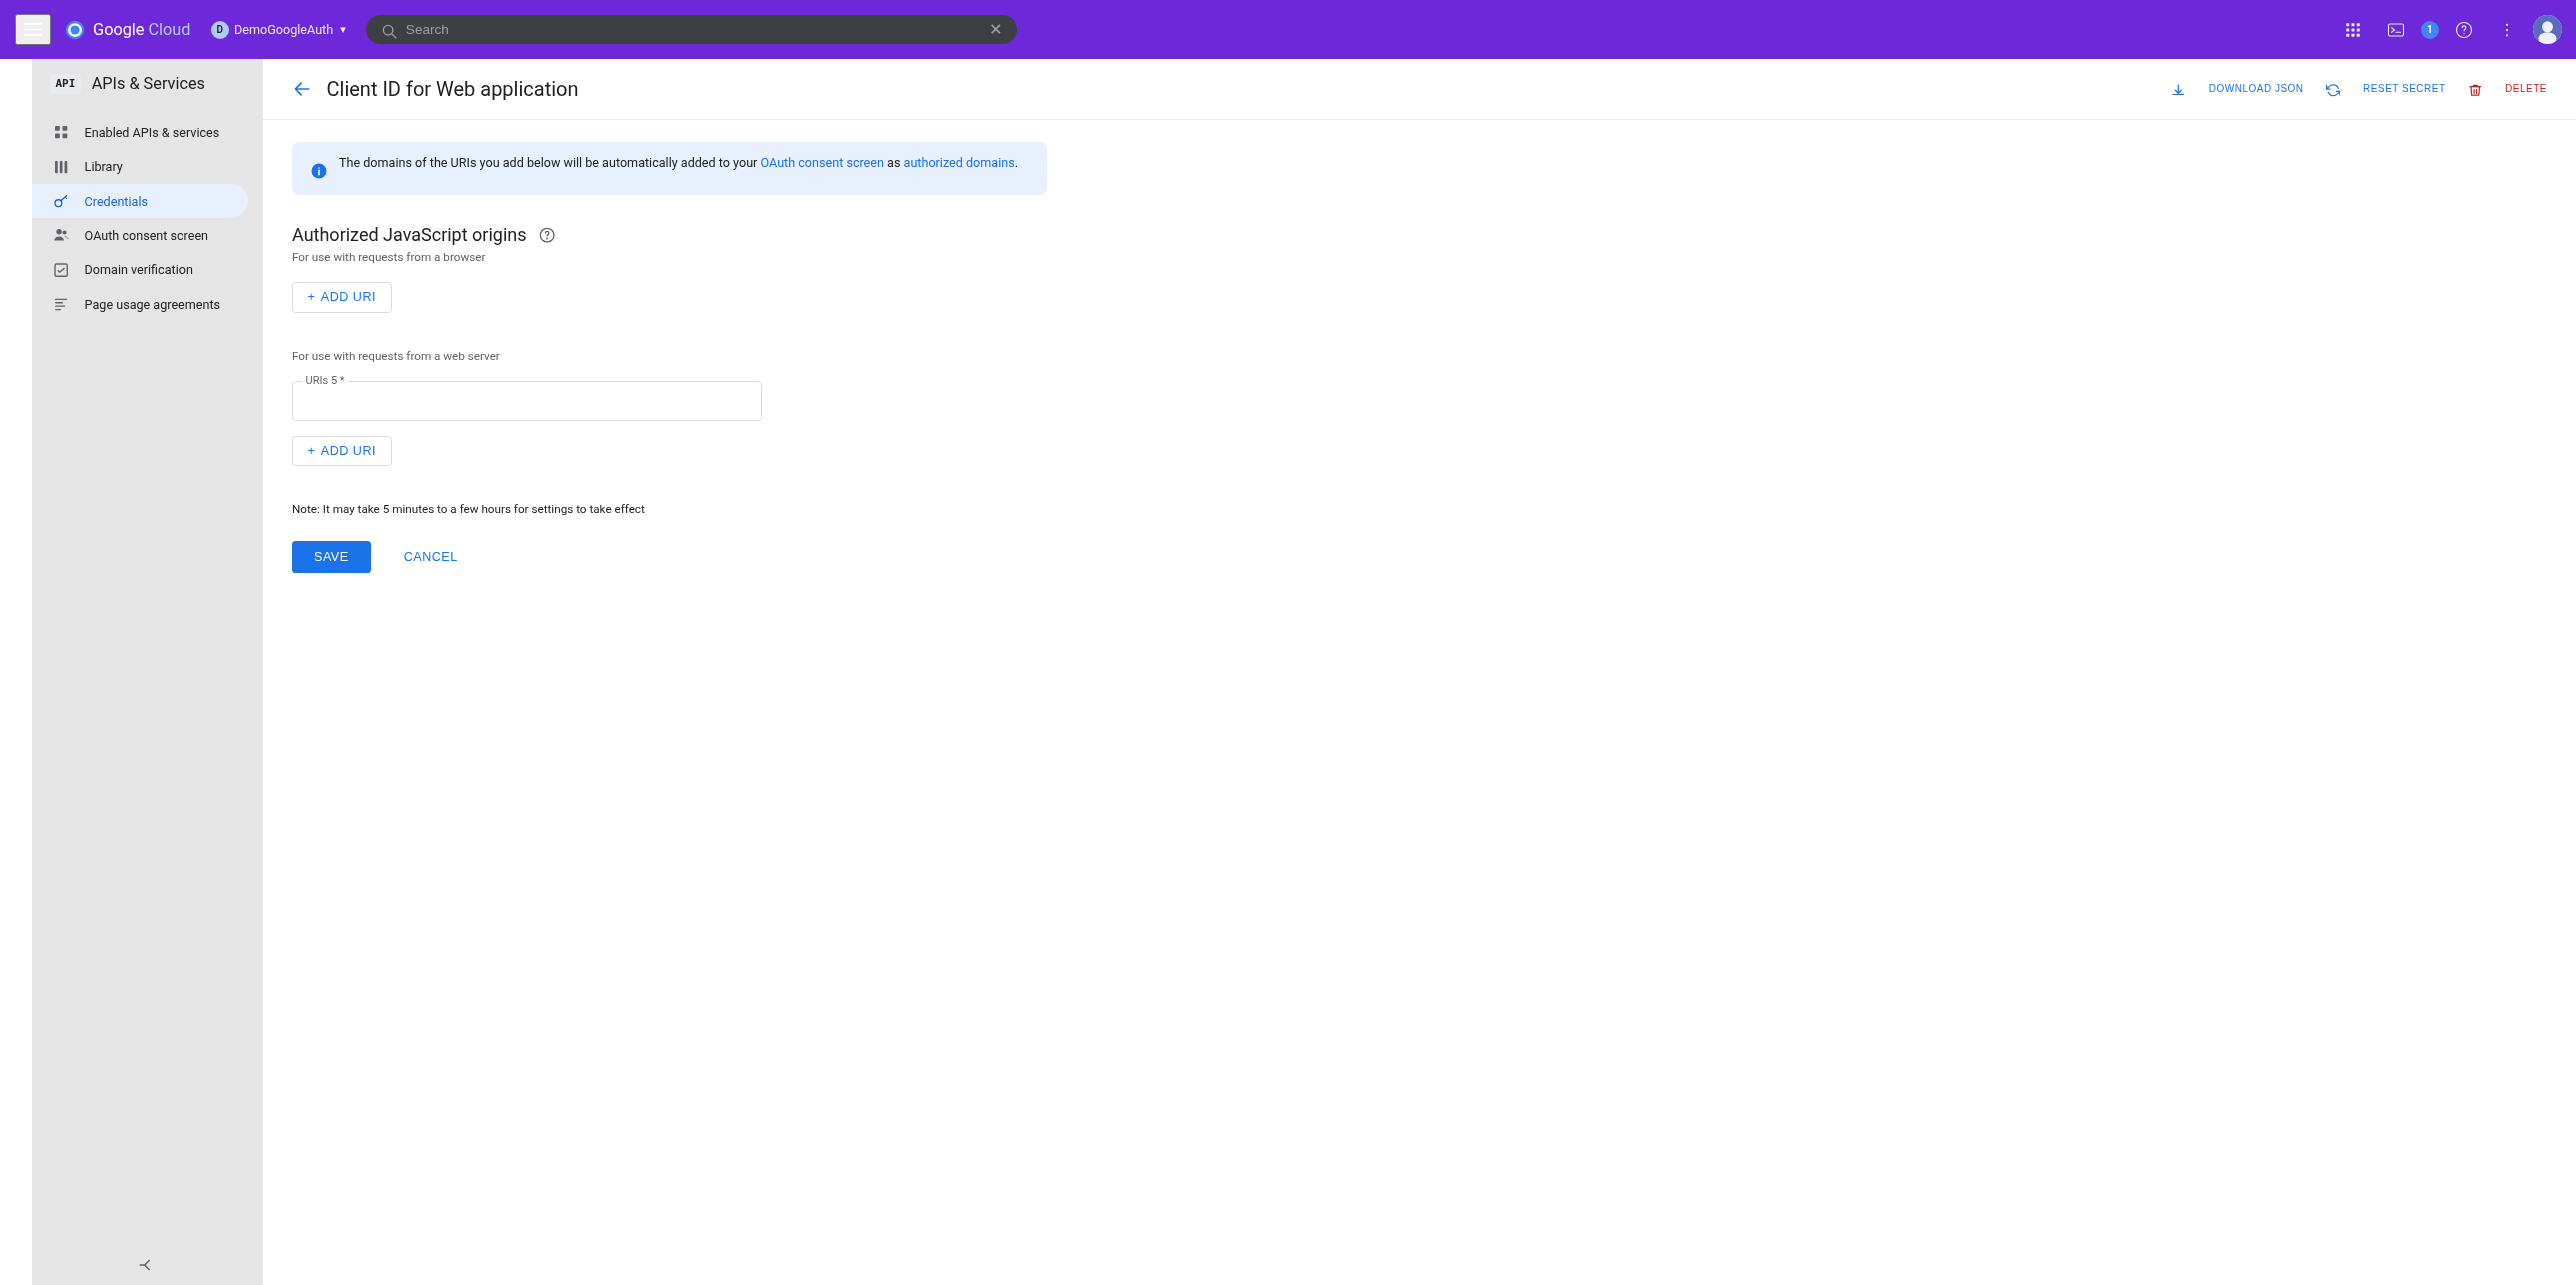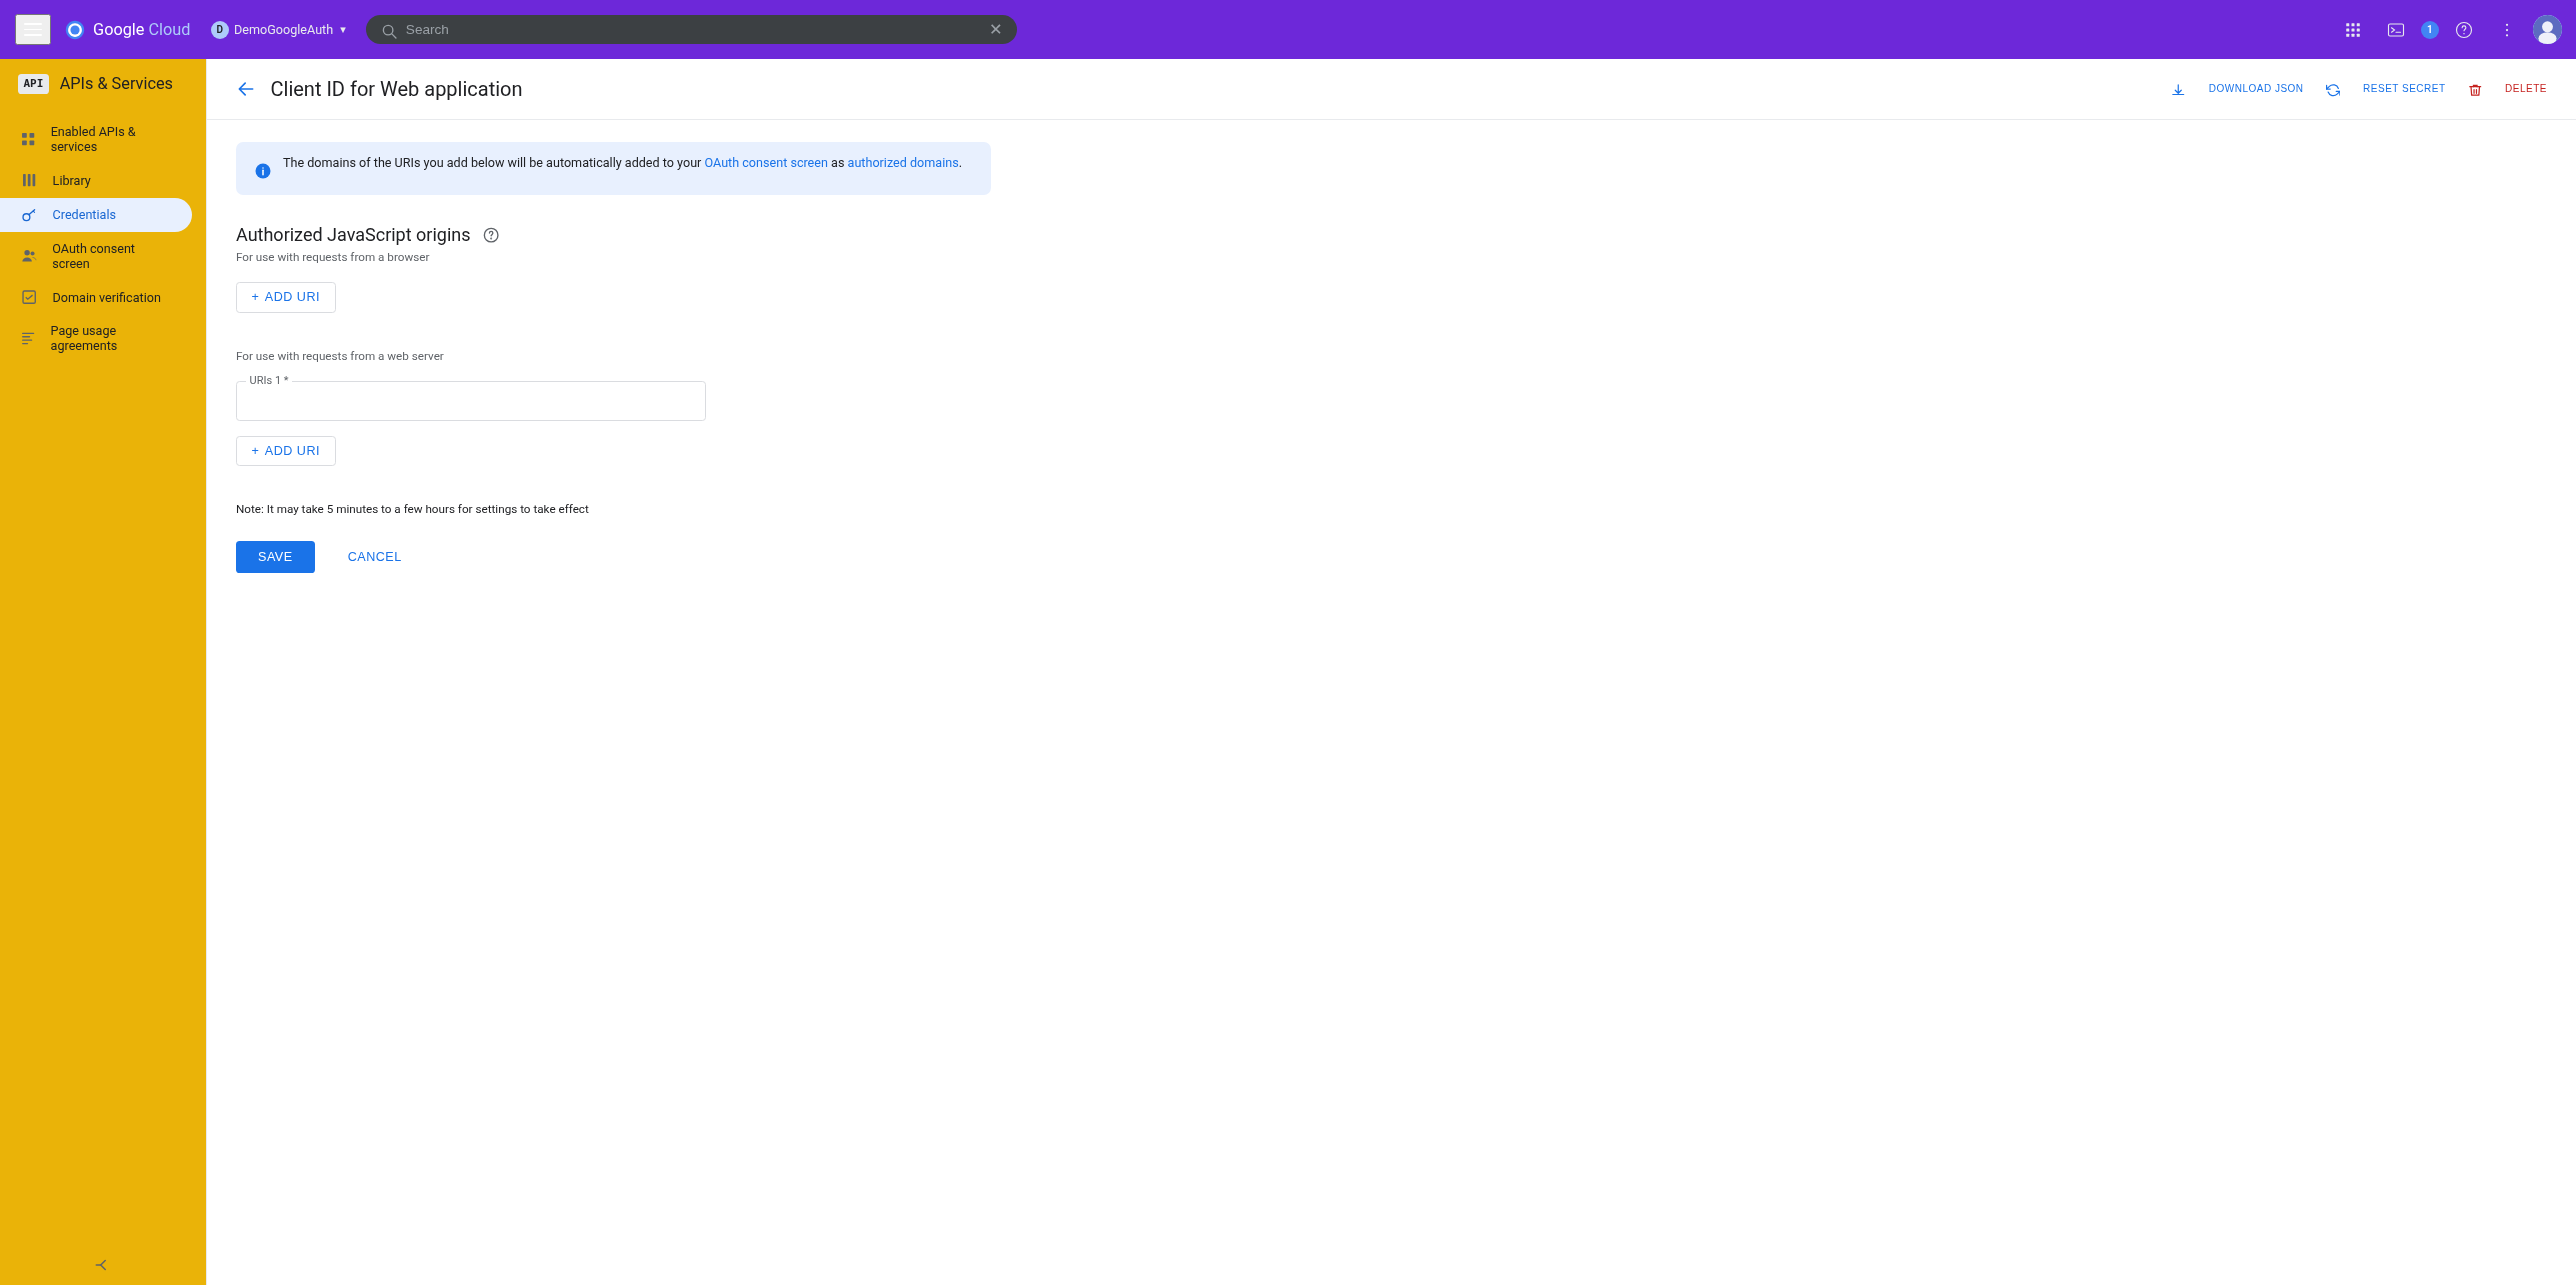--- a/index.html
+++ b/index.html
@@ -39,22 +39,22 @@
     .notification-badge {
       width: 18px; height: 18px; background: #4285f4; border-radius: 50%;
       display: flex; align-items: center; justify-content: center; font-size: 10px; color: #fff; font-weight: 600;
     }
 
     
     .main-layout { display: flex; flex: 1; overflow: hidden; }
 
     
     .sidebar {
-      width: 207px; background: #eab308; border-right: 0.9px solid #e8eaed;
-      display: flex; flex-direction: column; overflow-y: auto; flex-shrink: 0;
+      width: 231px; background: #e5e5e5; border-right: 0.9px solid #e8eaed;
+      display: flex; flex-direction: column; overflow-y: auto; flex-shrink: 0; margin-left: 32px;
     }
     .sidebar-header {
       display: flex; align-items: center; gap: 11px; padding: 14.5px 18px;
       font-size: 16.3px; font-weight: 400; color: #202124;
     }
     .sidebar-header-icon {
       background: #e8eaed; border-radius: 3.6px; padding: 3.6px 5.4px;
       font-size: 11px; font-weight: 700; color: #202124;
       font-family: monospace;
     }
@@ -399,21 +399,21 @@
           <span>+</span>
           <span>ADD URI</span>
         </button>
       </div>
 
       <div class="section">
         <p class="section-desc">For use with requests from a web server</p>
 
         <div class="uri-inputs">
           <div class="uri-field">
-            <span class="uri-field-label">URIs 1 *</span>
+            <span class="uri-field-label">URIs 5 *</span>
             <input type="text" style="">
           </div>
         </div>
 
         <button class="add-uri-btn">
           <span>+</span>
           <span>ADD URI</span>
         </button>
       </div>
 

